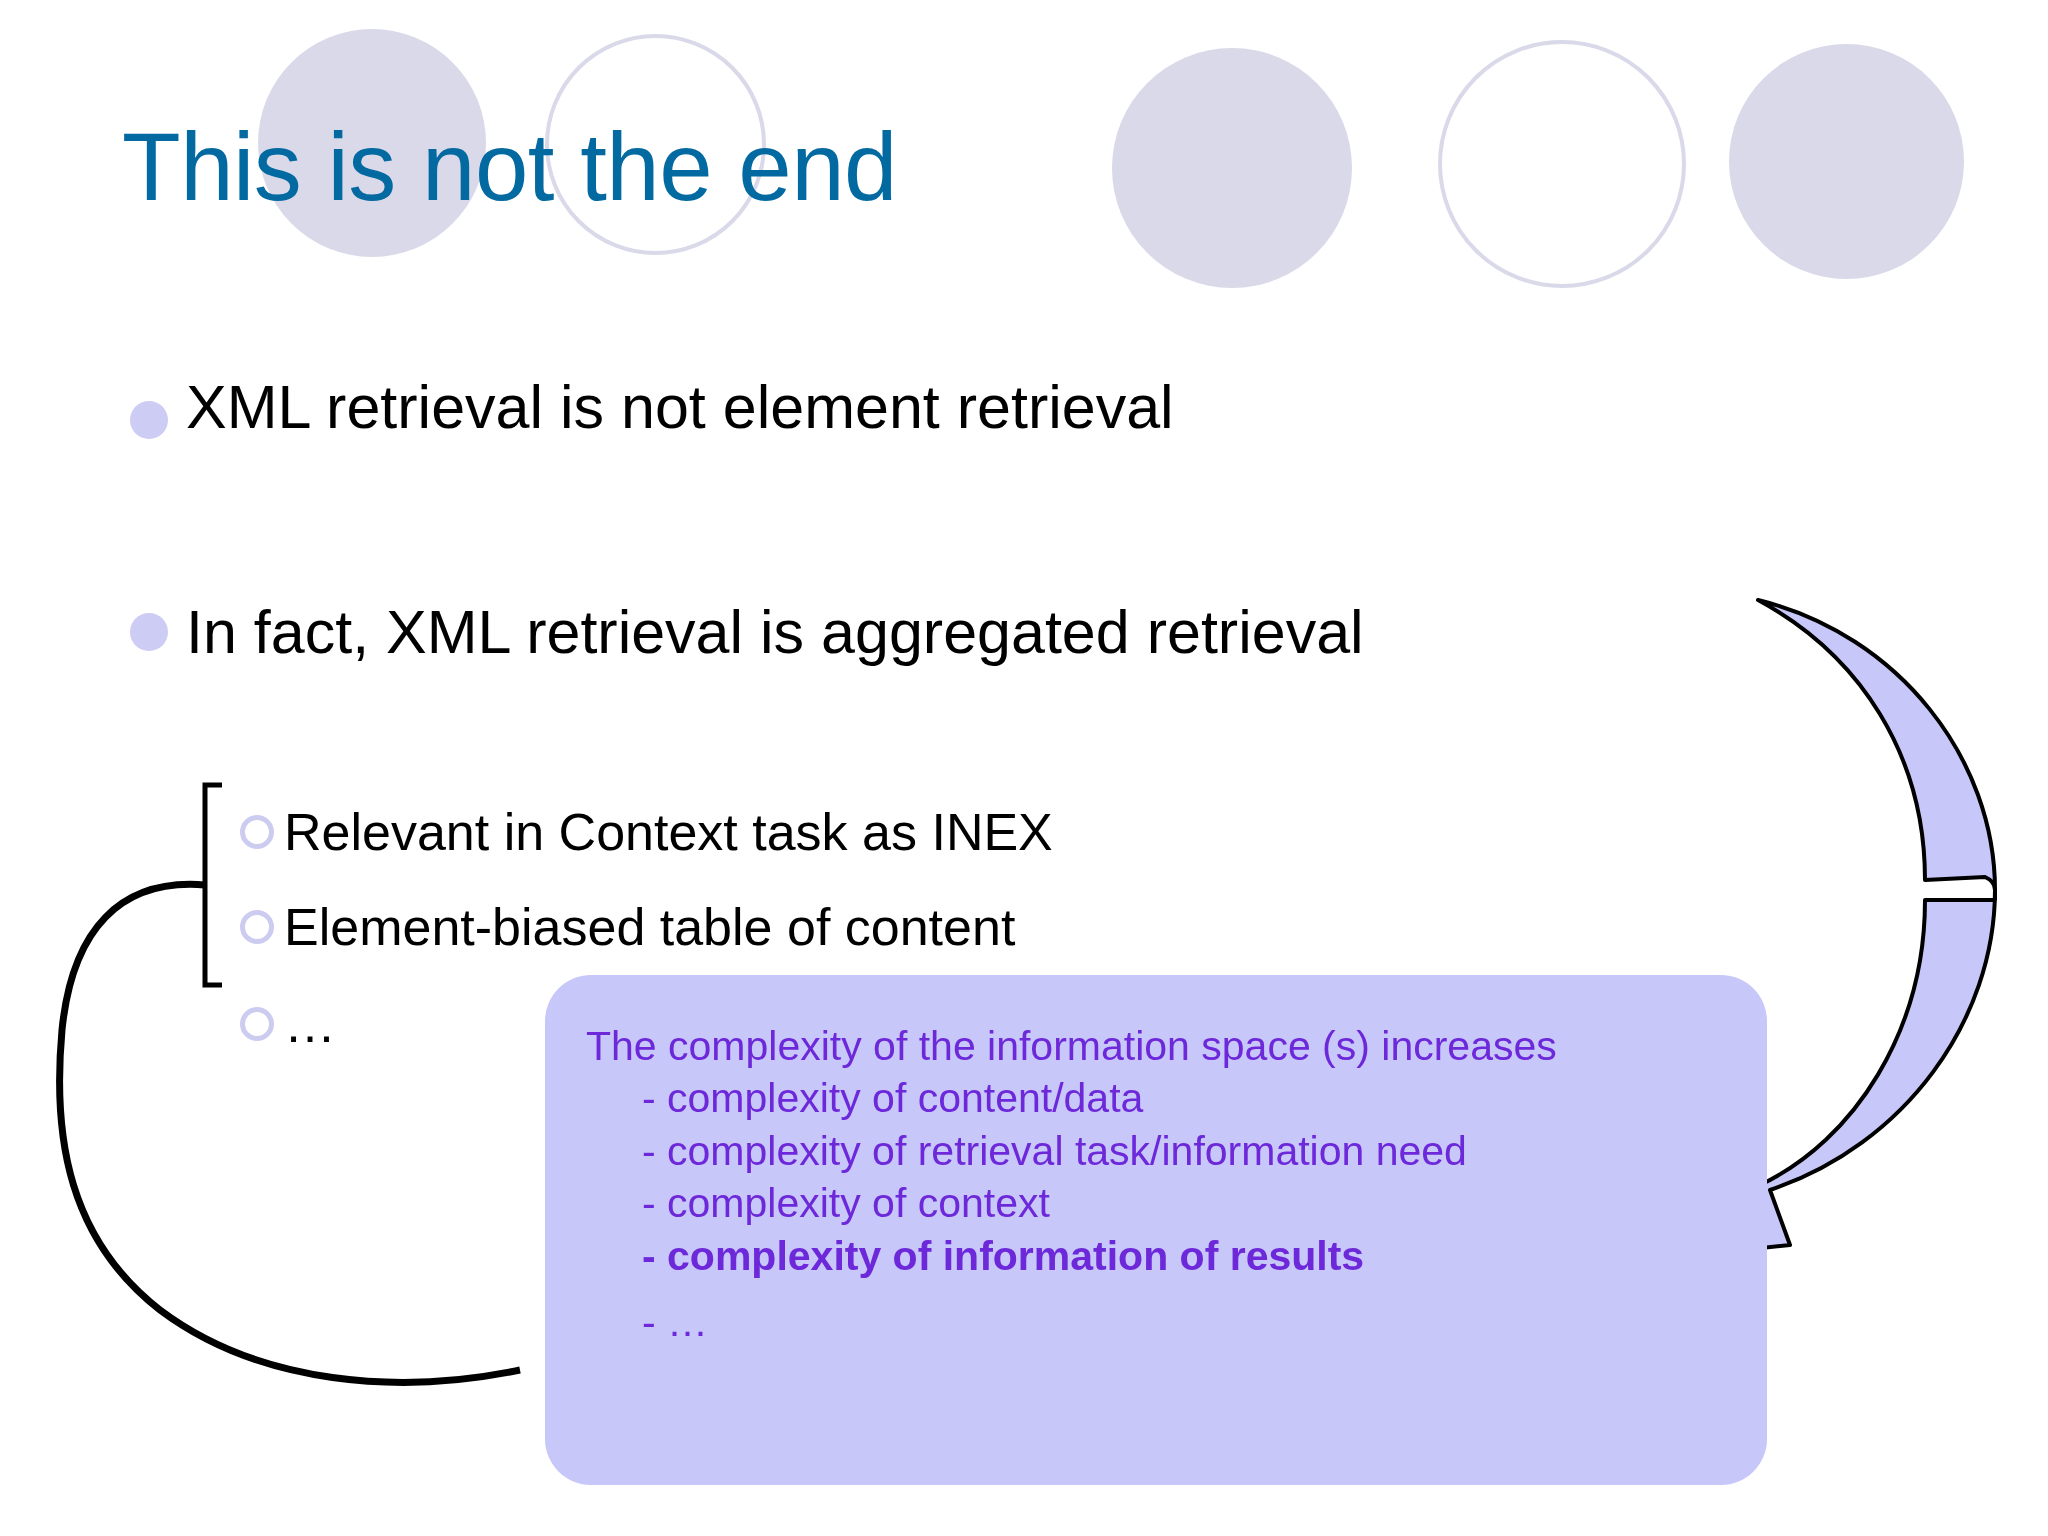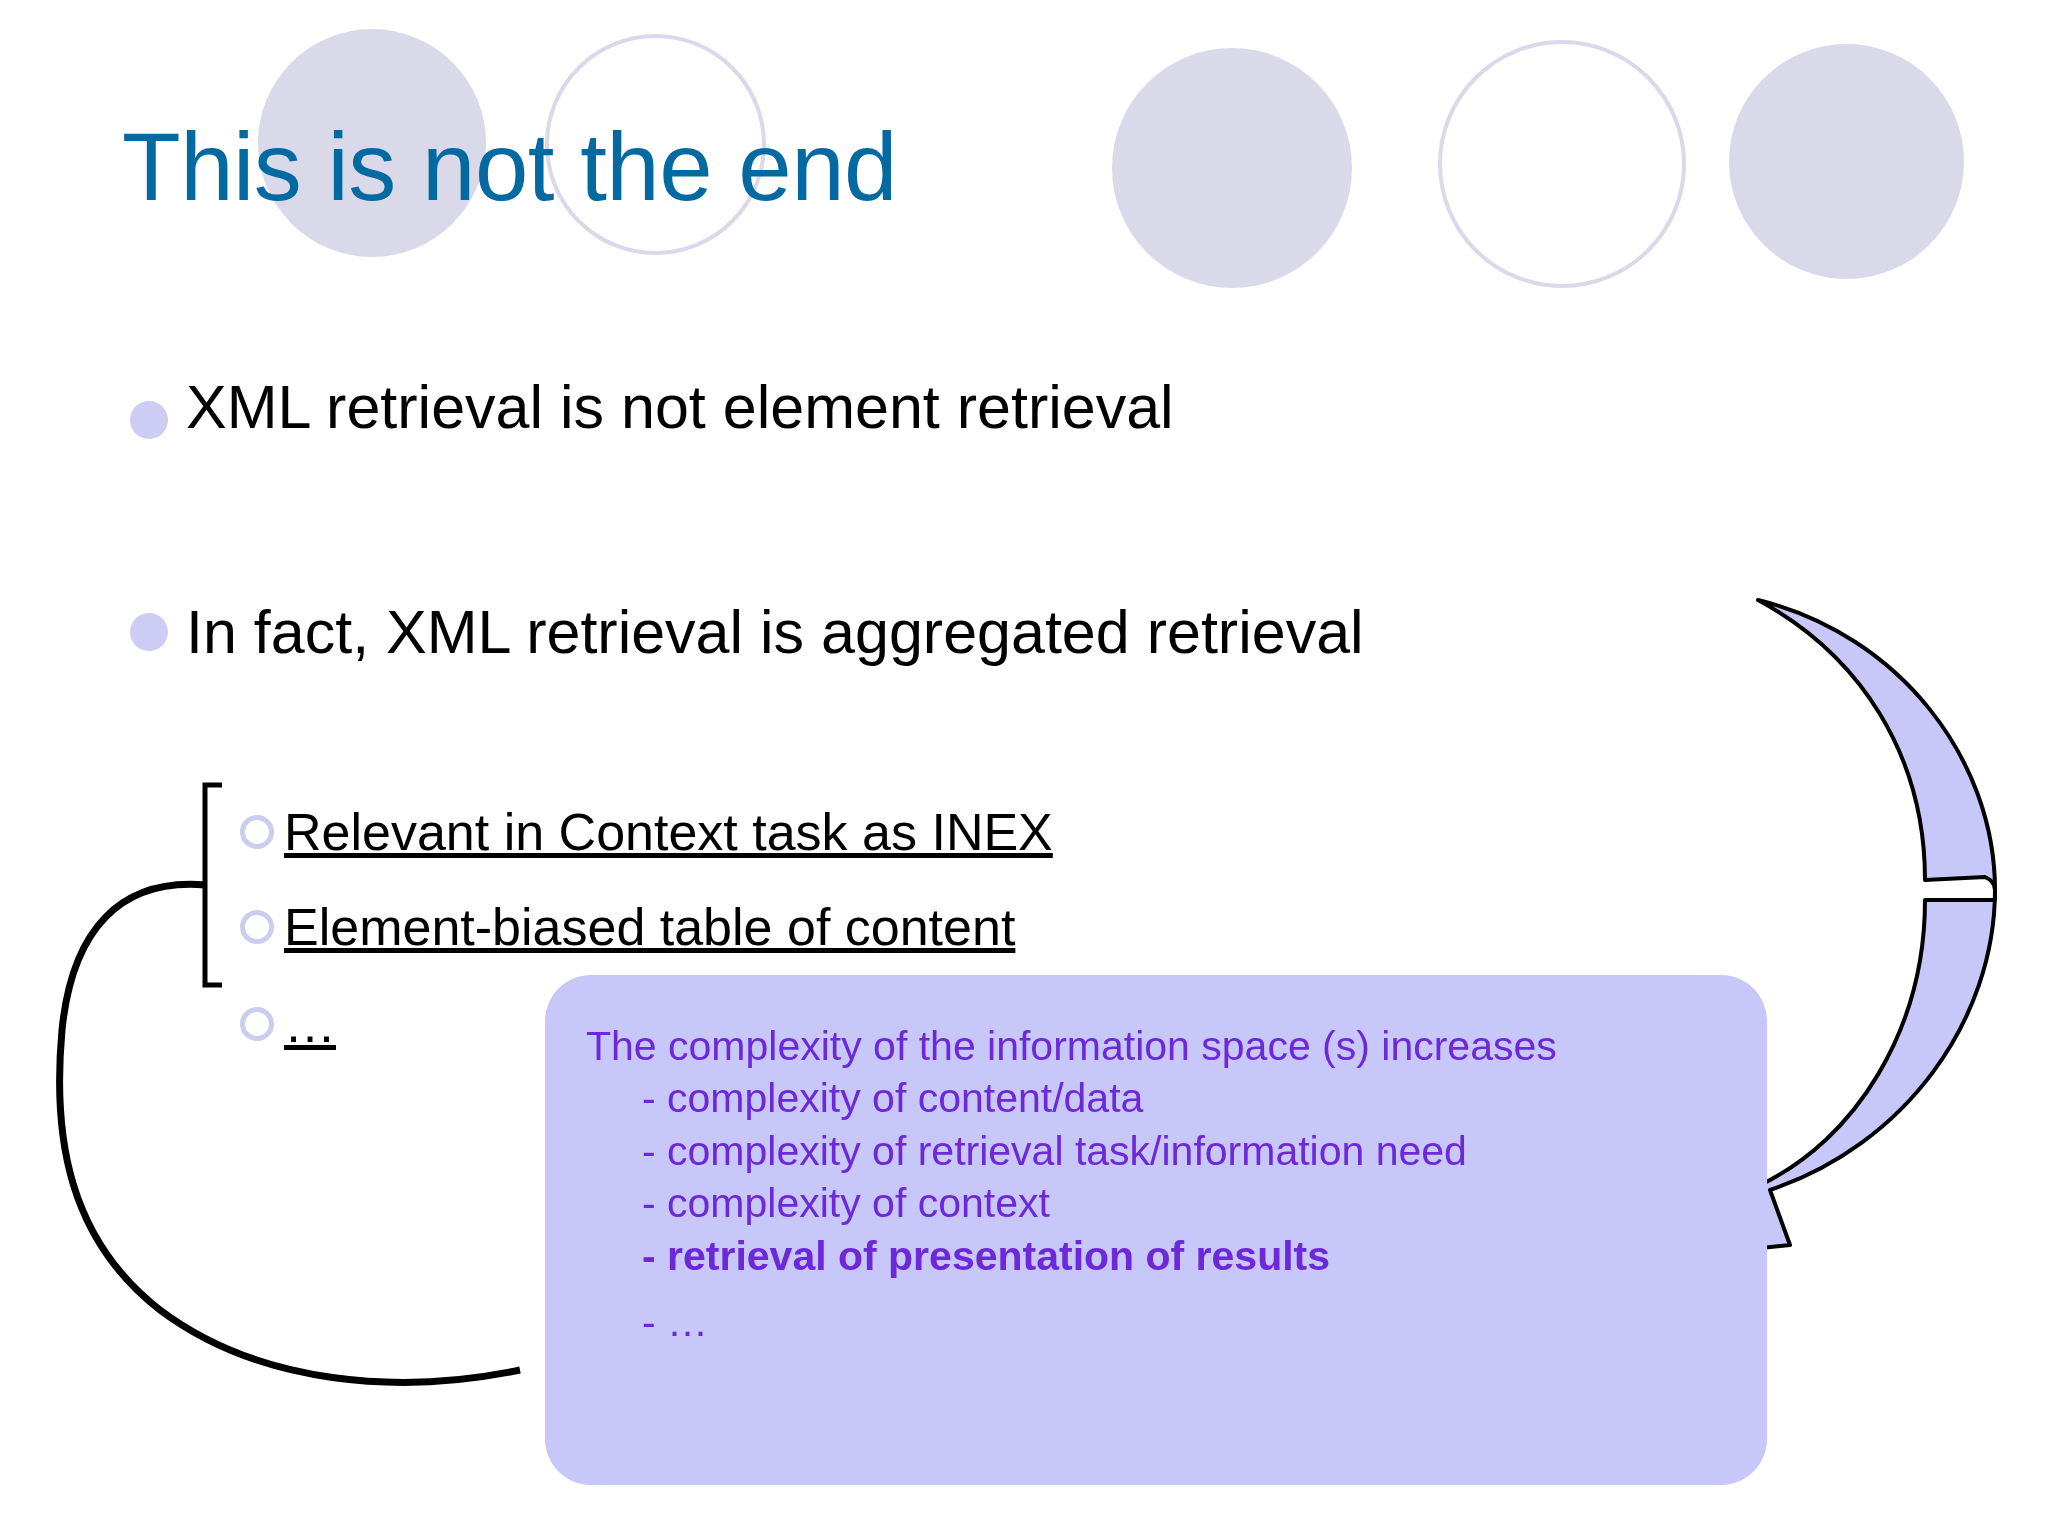--- a/index.html
+++ b/index.html
@@ -84,21 +84,20 @@
     border-radius: 50%;
     border: 5px solid #ccccf0;
     box-sizing: border-box;
     background: transparent;
     flex: 0 0 auto;
     margin-right: 10px;
   }
   .bullet-l2 .txt {
     font-size: 52px;
     line-height: 1.05;
-    text-decoration: underline;
   }
   #bullet-l2-0 { left: 240px; top: 805px; }
   #bullet-l2-1 { left: 240px; top: 900px; text-align: center; }
   #bullet-l2-2 { left: 240px; top: 997px; }
 
   
   #connector-svg {
     position: absolute;
     left: 0;
     top: 0;
@@ -201,17 +200,17 @@
              C 1925 755, 1860 655, 1758 600 Z" fill="#c7c7fa" stroke="#000000" stroke-width="4" stroke-linejoin="round"></path>
   </svg>
 
   <div id="callout-box"></div>
 
   <div id="callout-text">
     <div class="lead">The complexity of the information space (s) increases</div>
     <div class="sub">-  complexity of content/data</div>
     <div class="sub">-  complexity of retrieval task/information need</div>
     <div class="sub">-  complexity of context</div>
-    <div class="sub bold">-  retrieval of presentation of results</div>
+    <div class="sub bold">-  complexity of information of results</div>
     <div class="sub spaced">-  …</div>
   </div>
 
 </div>
 
 </body></html>

